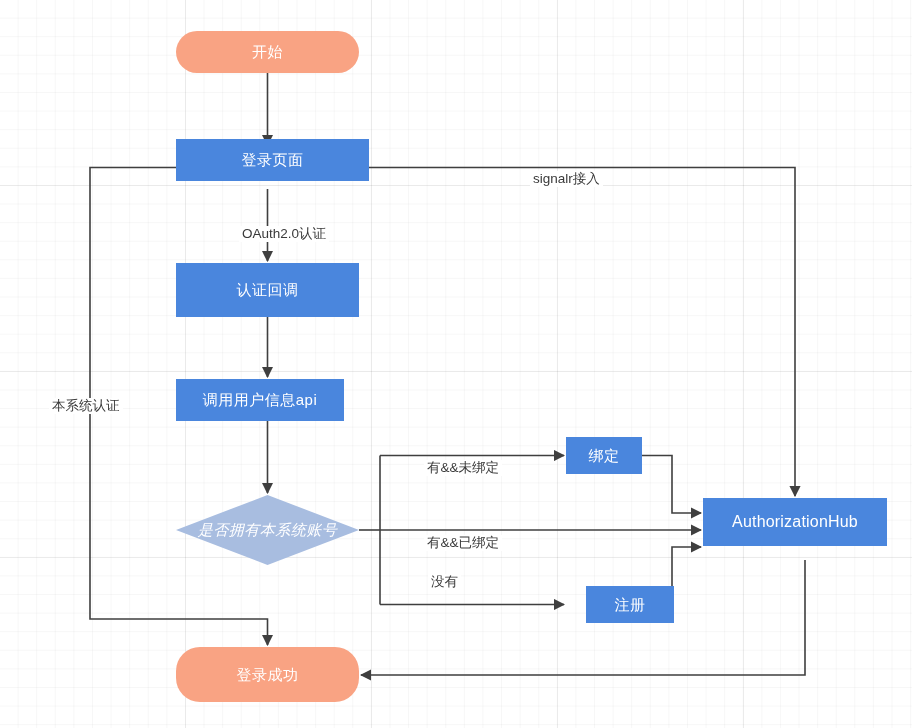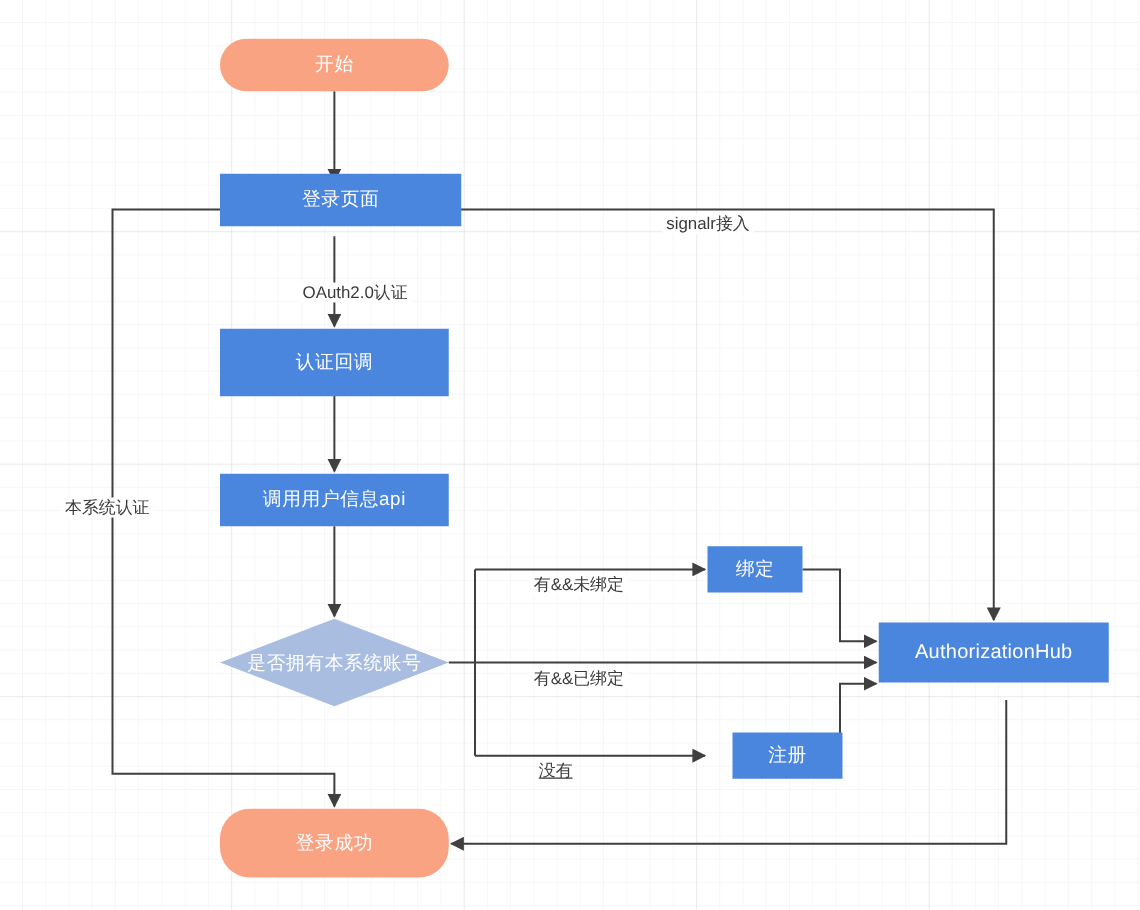--- a/index.html
+++ b/index.html
@@ -41,21 +41,21 @@
     border-radius:24px;
   }
   .node.process{
     background:#4a86dd;
   }
   .node.hub{
     background:#4a86dd;
     font-size:16px;
     letter-spacing:.2px;
   }
-  .diamond-wrap{position:absolute;}
+  .diamond-wrap{position:absolute;font-style:italic;}
   .diamond-label{
     position:absolute;left:0;top:0;width:100%;height:100%;
     display:flex;align-items:center;justify-content:center;
     color:#ffffff;font-size:15px;letter-spacing:.5px;
   }
   .edge-label{
     position:absolute;
     color:#3a3a3a;
     font-size:13.5px;
     background:#ffffff;
@@ -114,21 +114,21 @@
   </div>
 
   <div class="node process" style="left:176px;top:139px;width:193px;height:42px;">
     <span>登录页面</span>
   </div>
 
   <div class="node process" style="left:176px;top:263px;width:183px;height:54px;">
     <span>认证回调</span>
   </div>
 
-  <div class="node process" style="left:176px;top:379px;width:183px;height:42px;">
+  <div class="node process" style="left:176px;top:379px;width:168px;height:42px;">
     <span>调用用户信息api</span>
   </div>
 
   <div class="diamond-wrap" style="left:176px;top:495px;width:183px;height:70px;">
     <div class="diamond-label">是否拥有本系统账号</div>
   </div>
 
   <div class="node process" style="left:566px;top:437px;width:76px;height:37px;">
     <span>绑定</span>
   </div>
@@ -148,15 +148,15 @@
   <div class="edge-label" style="left:530px;top:159px;">signalr接入</div>
 
   <div class="edge-label" style="left:239px;top:214px;">OAuth2.0认证</div>
 
   <div class="edge-label" style="left:49px;top:386px;">本系统认证</div>
 
   <div class="edge-label" style="left:424px;top:448px;">有&amp;&amp;未绑定</div>
 
   <div class="edge-label" style="left:424px;top:523px;">有&amp;&amp;已绑定</div>
 
-  <div class="edge-label" style="left:428px;top:597px;text-decoration:underline;">没有</div>
+  <div class="edge-label" style="left:428px;top:562px;">没有</div>
 
 </div>
 
 </body></html>

